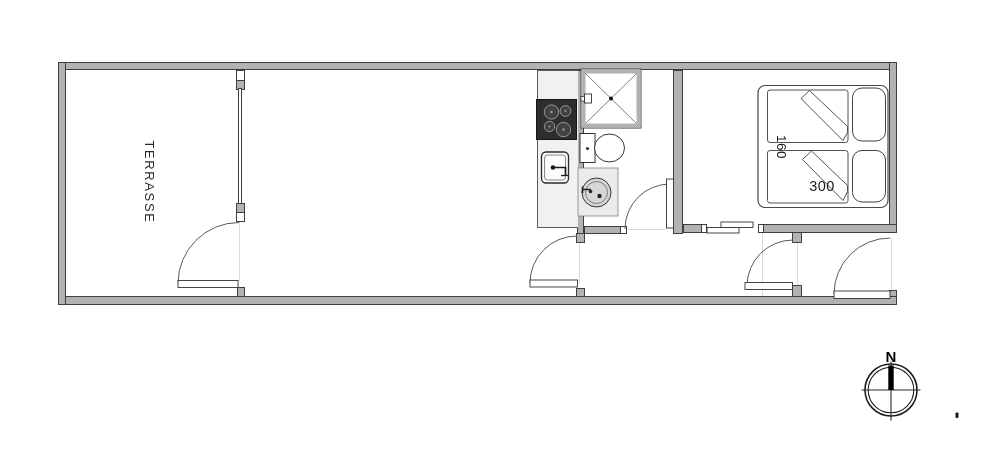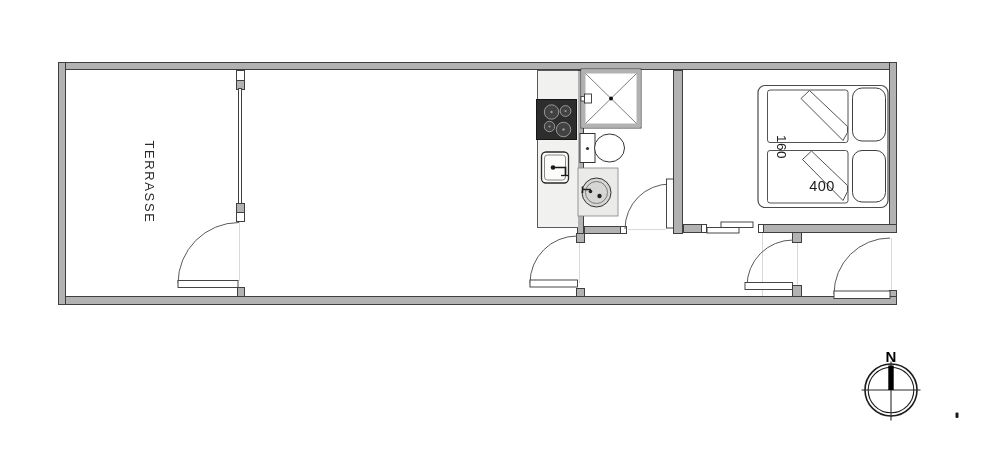--- a/index.html
+++ b/index.html
@@ -151,16 +151,16 @@
       <circle cx="891" cy="390" r="22.8" fill="none" stroke="#1c1c1c" stroke-width="1.1"></circle>
       <line x1="891" y1="361.5" x2="891" y2="420.5" stroke="#2a2a2a" stroke-width="1.1"></line>
       <line x1="861.5" y1="390" x2="920.5" y2="390" stroke="#2a2a2a" stroke-width="1.1"></line>
       <rect x="888.3" y="365.5" width="5.4" height="24.5" fill="#000000"></rect>
     </g>
     <rect x="955.5" y="412.5" width="3" height="5.5" rx="1" fill="#1a1a1a"></rect>
   </svg>
 
   <div class="lbl rot terrasse" style="left:149px;top:182px">TERRASSE</div>
   <div class="lbl rot bed160" style="left:781px;top:147px">160</div>
-  <div class="lbl bed200" style="left:822px;top:186px">400</div>
+  <div class="lbl bed200" style="left:822px;top:186px">300</div>
   <div class="lbl north" style="left:891px;top:356px">N</div>
 
 </div>
 
 </body></html>

